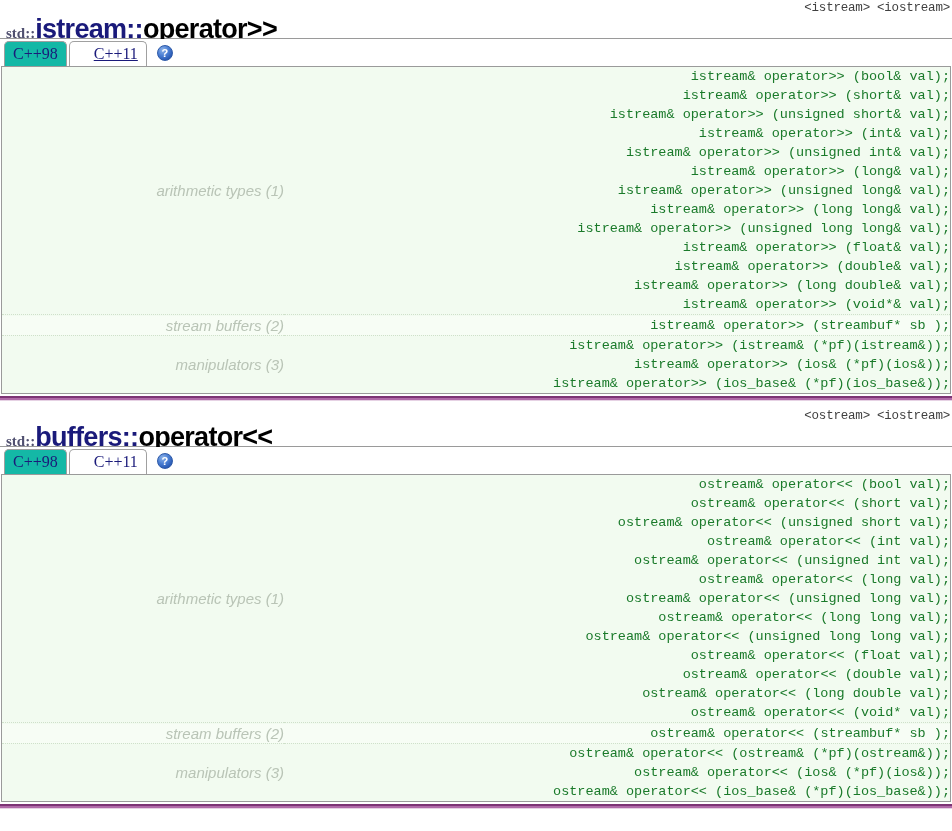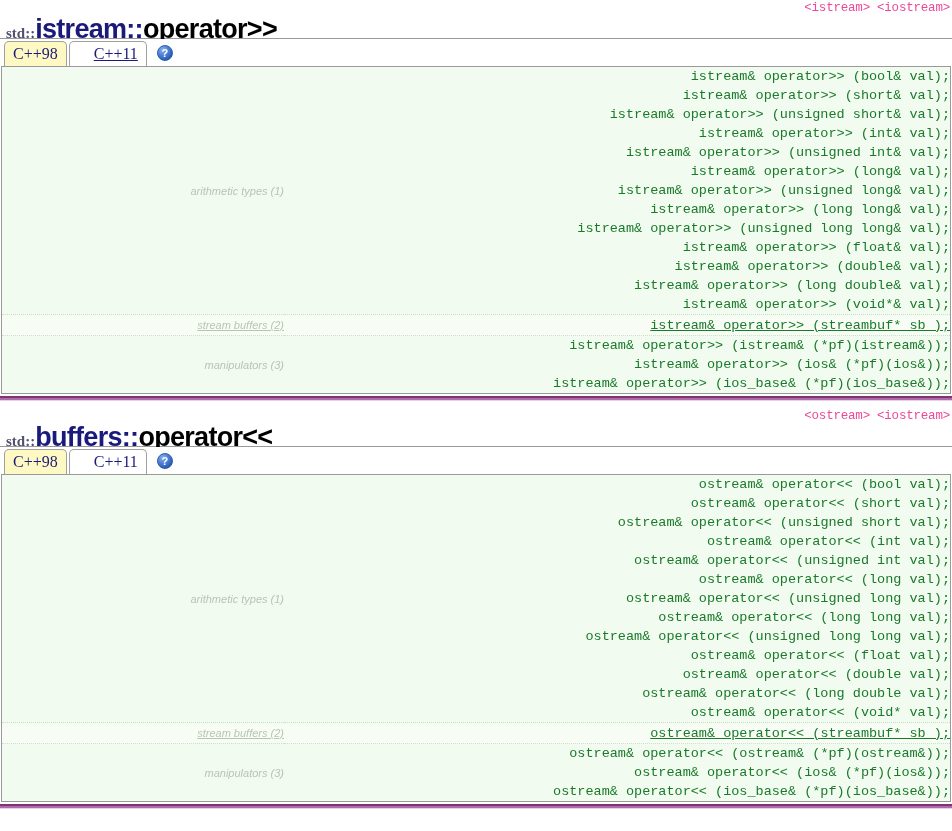--- a/index.html
+++ b/index.html
@@ -32,21 +32,21 @@
     position: absolute;
     right: 2px;
     top: 1px;
     font-family: "Liberation Mono", "DejaVu Sans Mono", monospace;
     font-size: 12.5px;
     letter-spacing: -0.2px;
     color: #000;
     white-space: nowrap;
   }
   .headers-links a {
-    color: #ec4899;
+    color: #404040;
     text-decoration: none;
     margin-left: 7px;
   }
   h1.page-title {
     margin: 0;
     padding: 14px 0 0 4px;
     font-family: "Liberation Sans", sans-serif;
     font-weight: bold;
     font-size: 27px;
     line-height: 30px;
@@ -87,21 +87,21 @@
     height: 25px;
     line-height: 23px;
     padding: 0 8px;
     margin-right: 2px;
     font-family: "Liberation Serif", serif;
     font-size: 16px;
     color: #1a1a7a;
     border: 1px solid #a0a0a0;
     border-bottom: none;
     border-radius: 5px 5px 0 0;
-    background: #fef9c3;
+    background: #14b8a6;
     cursor: pointer;
     vertical-align: bottom;
   }
   .tab.active {
     background: #ffffff;
     border-color: #a0a0a0;
     color: #1a1a7a;
     z-index: 3;
     padding-left: 24px;
   }
@@ -149,34 +149,34 @@
   table.sigtable td {
     padding: 0;
     vertical-align: middle;
   }
   td.grouplabel {
     width: 282px;
     text-align: right;
     padding-right: 10px;
     font-family: "Liberation Sans", sans-serif;
     font-style: italic;
-    font-size: 11px;
+    font-size: 15px;
     color: #b9c4b6;
     white-space: nowrap;
   }
   td.sigcell {
     font-family: "Liberation Mono", "DejaVu Sans Mono", monospace;
     font-size: 13.5px;
     color: #1a7a2a;
     white-space: pre;
     line-height: 19px;
     padding-left: 0;
     text-align: right;
   }
-  tr.siggroup.alt td { background: #f7fdf5; text-decoration: underline; }
+  tr.siggroup.alt td { background: #f7fdf5; }
   tr.sep-row td {
     height: 1px;
     padding: 0;
     line-height: 0;
     font-size: 0;
     border-top: 1px dotted #cfe0ca;
   }
   .sigline { display: block; height: 19px; }
 
   

